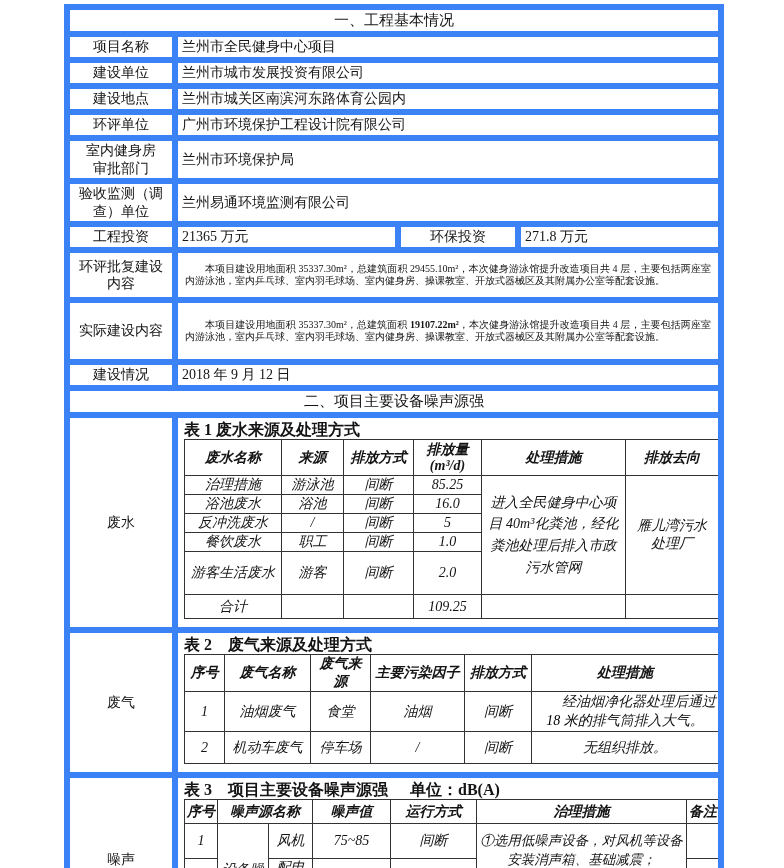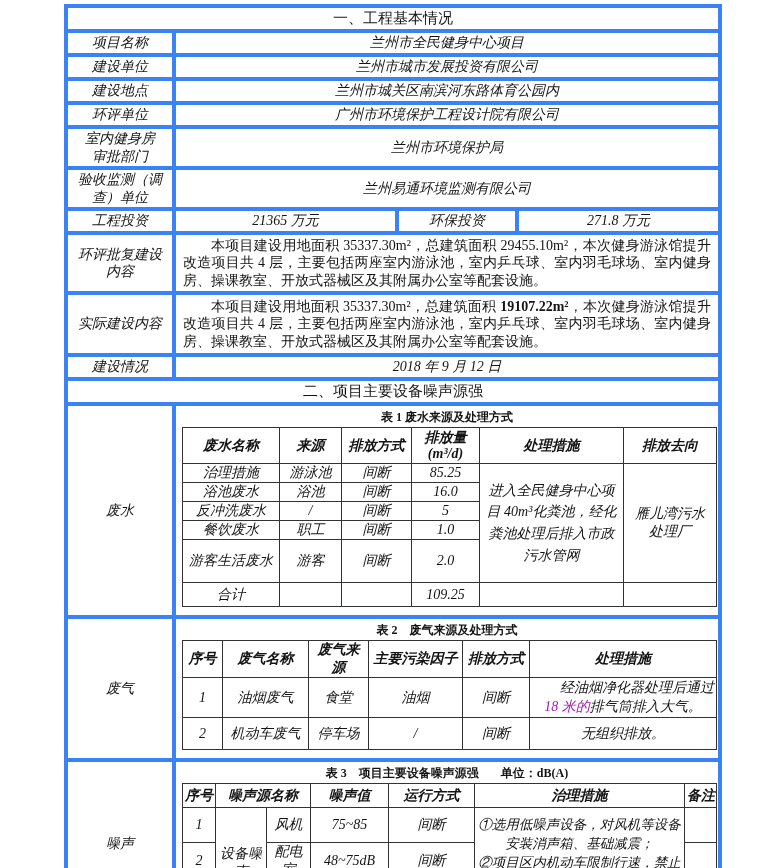--- a/index.html
+++ b/index.html
@@ -3,39 +3,39 @@
 <meta charset="utf-8">
 <style>
   html,body{margin:0;padding:0;background:#ffffff;}
   .page{
     position:relative;width:784px;height:868px;background:#ffffff;
     font-family:"Liberation Serif","DejaVu Serif",serif;color:#141414;
     overflow:hidden;
   }
   table{border-collapse:collapse;table-layout:fixed;}
   .outer{position:absolute;left:64px;top:4px;width:654px;}
-  .outer>tbody>tr>td{border:4px solid #3b82f6;vertical-align:middle;overflow:hidden;}
+  .outer>tbody>tr>td{border:6px solid #3b82f6;vertical-align:middle;overflow:hidden;}
   .sec{text-align:center;font-size:15px;padding:1px 2px;}
-  .lab{text-align:center;font-size:14px;padding:1px 4px;white-space:pre-line;line-height:1.25;font-style:italic;}
-  .val{text-align:center;font-size:14px;padding:1px 4px;font-style:italic;}
-  .para{font-size:14px;text-align:justify;text-indent:2em;padding:2px 7px;line-height:1.24;}
+  .lab{text-align:center;font-size:14px;padding:1px 4px;white-space:pre-line;line-height:1.25;}
+  .val{text-align:left;font-size:14px;padding:1px 4px;}
+  .para{font-size:10px;text-align:justify;text-indent:2em;padding:2px 7px;line-height:1.24;}
   .seccell{padding:3px 6px 8px 6px;vertical-align:top;}
-  .tbl-title{text-align:center;font-weight:bold;font-size:12px;line-height:17px;margin-bottom:1px;}
+  .tbl-title{font-weight:bold;font-size:16px;line-height:17px;margin-bottom:1px;}
   .inner{width:534px;margin:0 auto;font-size:14px;font-style:italic;}
   .inner th,.inner td{border:1px solid #333;text-align:center;vertical-align:middle;padding:0 2px;overflow:hidden;}
   .inner th{font-weight:bold;}
   .nw{white-space:nowrap;padding:0 1px;}
   .hdr2 div{line-height:16px;text-align:center;}
   .pad8{padding:0 8px;}
   .pad10{padding:0 10px;}
   .measure-left{text-align:left;padding:0 5px;line-height:1.55;}
   .indent{text-align:left;text-indent:2em;padding:0 3px;line-height:1.3;}
   .pre{white-space:pre-line;line-height:1.3;}
   .prelines{white-space:pre-line;text-align:left;vertical-align:top;padding:2px 4px;line-height:1.42;font-size:13.5px;}
-  .red{color:#a21caf;}
+  .red{color:#000000;}
   .bold{font-weight:bold;}
   .t3-title .unit{margin-left:22px;}
 </style>
 </head>
 <body>
 
 <div class="page">
   <table class="outer">
     <colgroup>
         <col style="width:108px">

